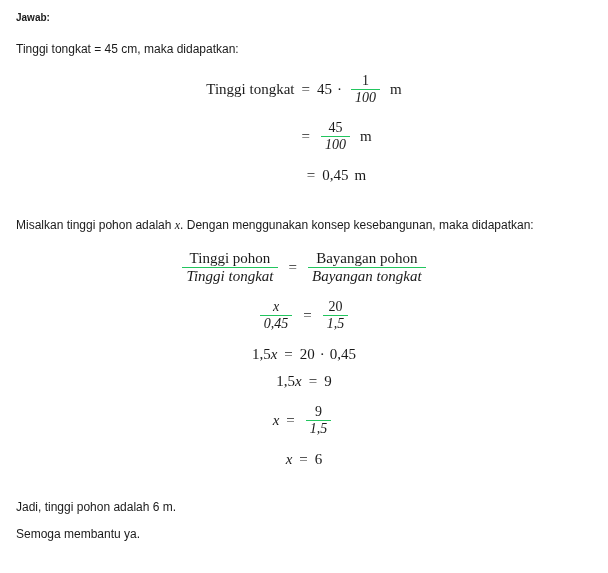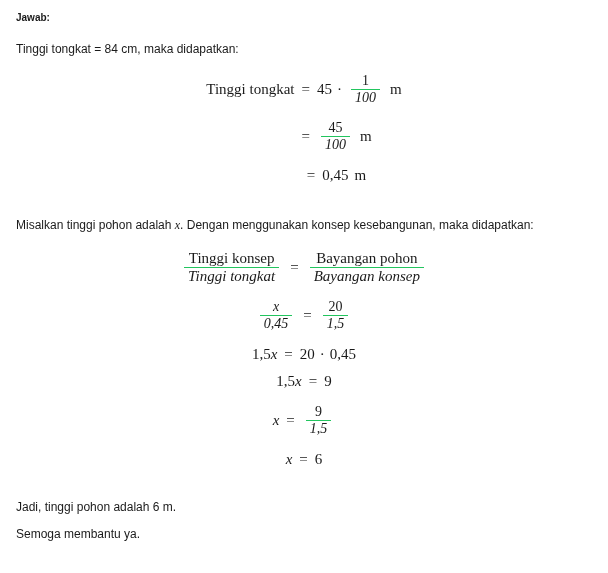--- a/index.html
+++ b/index.html
@@ -93,21 +93,21 @@
     margin-top: 32px;
   }
 </style>
 </head>
 <body>
 
 <div class="page">
 
   <div class="heading">Jawab:</div>
 
-  <p class="para">Tinggi tongkat = 84 cm, maka didapatkan:</p>
+  <p class="para">Tinggi tongkat = 45 cm, maka didapatkan:</p>
 
   <div class="math-block">
     <span class="mrow">
       <span class="txt">Tinggi tongkat</span>
       <span class="eqsign">=</span>
       <span class="txt">45</span>
       <span class="op">·</span>
       <span class="frac">
         <span class="num">1</span>
         <span class="den">100</span>
@@ -135,27 +135,27 @@
     </span>
   </div>
 
   <p class="para para-gap-top">
     <span>Misalkan tinggi pohon adalah </span><span class="ital" style="font-family:'Liberation Serif',serif;">x</span><span>. Dengan menggunakan konsep kesebangunan, maka didapatkan:</span>
   </p>
 
   <div class="math-block">
     <span class="mrow">
       <span class="frac frac-big">
-        <span class="num">Tinggi konsep</span>
+        <span class="num">Tinggi pohon</span>
         <span class="den">Tinggi tongkat</span>
       </span>
       <span class="eqsign">=</span>
       <span class="frac frac-big">
         <span class="num">Bayangan pohon</span>
-        <span class="den">Bayangan konsep</span>
+        <span class="den">Bayangan tongkat</span>
       </span>
     </span>
   </div>
 
   <div class="math-block">
     <span class="mrow">
       <span class="frac">
         <span class="num ital">x</span>
         <span class="den">0,45</span>
       </span>

